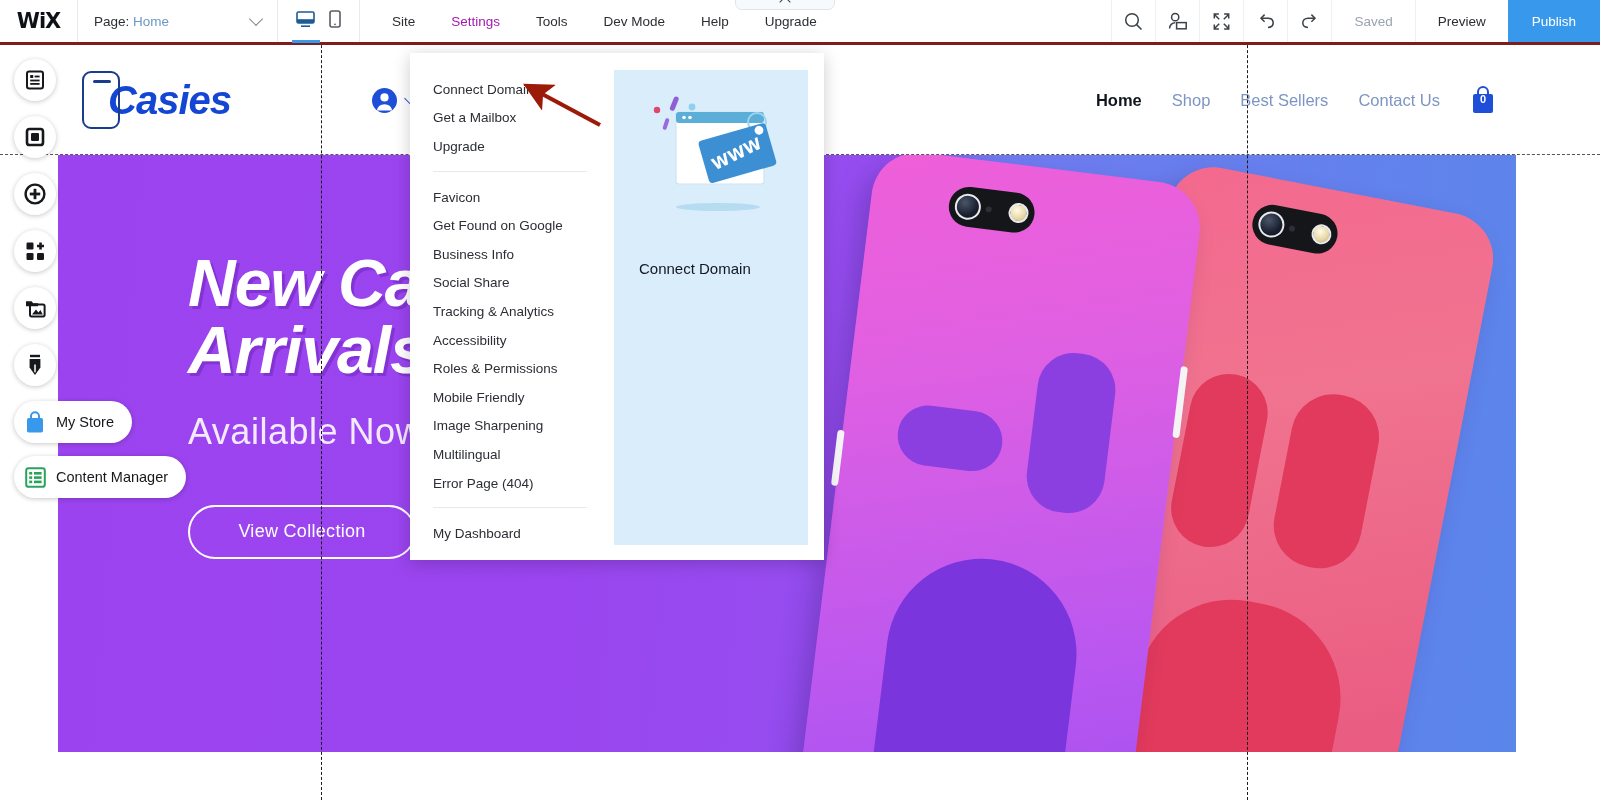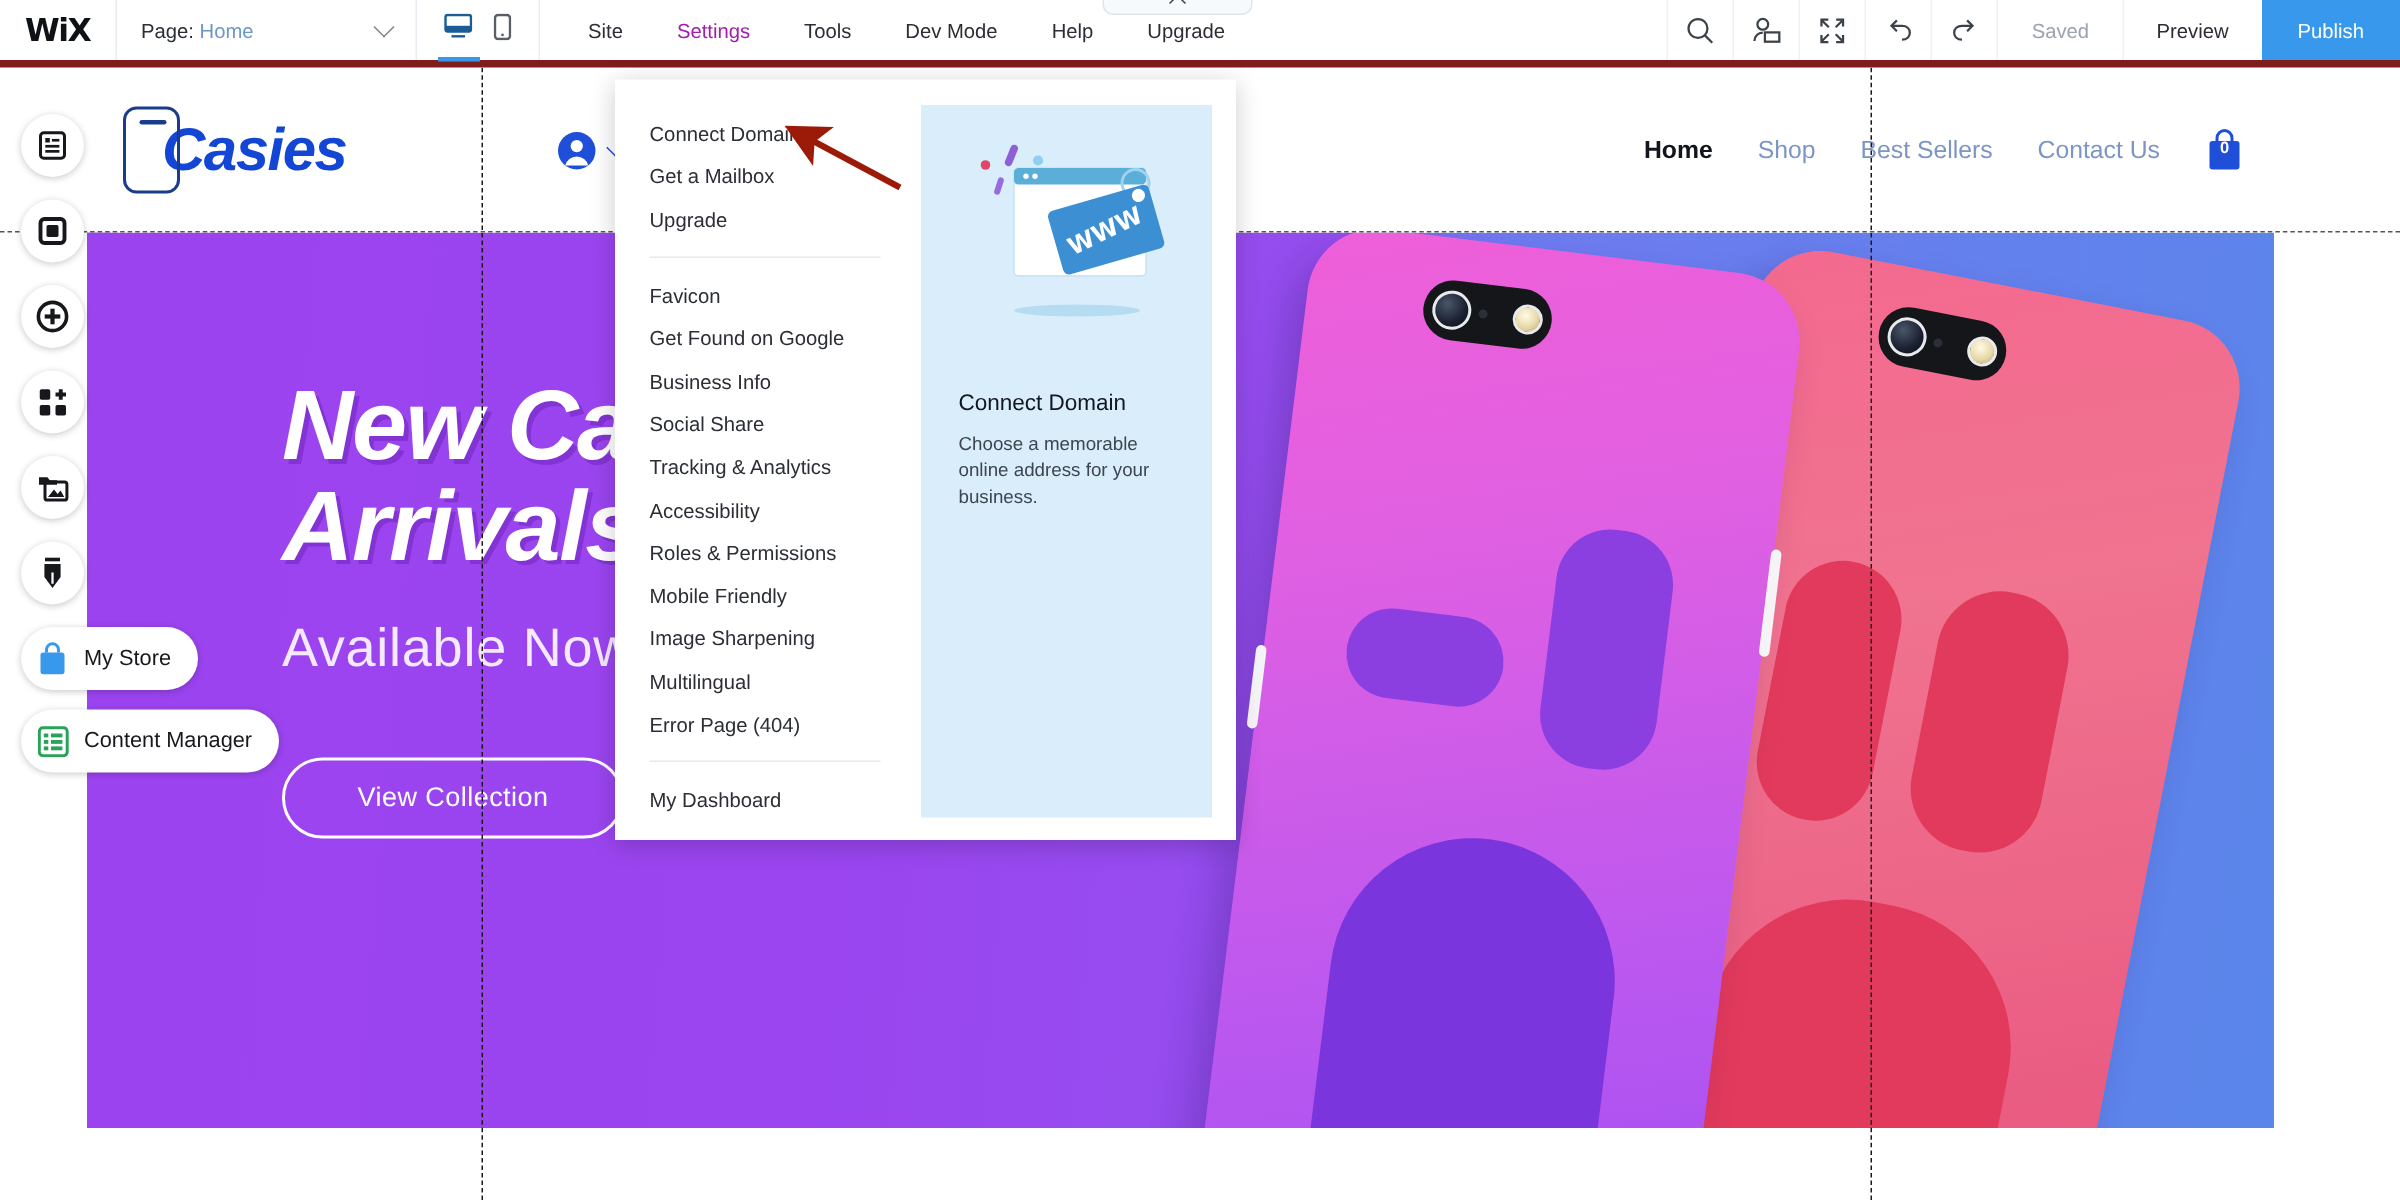--- a/index.html
+++ b/index.html
@@ -7,21 +7,21 @@
     width: 1600px; height: 800px;
     font-family: "Liberation Sans", sans-serif;
     background: #ffffff;
     overflow: hidden;
   }
   #app { position: relative; width: 1600px; height: 800px; }
 
   
   .topbar {
     position: absolute; top: 0; left: 0; width: 1600px; height: 45px;
-    background: #fff; border-bottom: 5px solid #7f1d1d;
+    background: #fff; border-bottom: 3px solid #7f1d1d;
     display: flex; align-items: stretch; z-index: 60;
   }
   .tb-logo {
     width: 78px; display: flex; align-items: center; justify-content: center;
     border-right: 1px solid #e8ecf0;
   }
   .wix-logo { font-size: 21px; font-weight: 700; letter-spacing: -1px; color: #0e1217;
     font-family: "DejaVu Sans", sans-serif; }
   .tb-page {
     width: 200px; display: flex; align-items: center; padding: 0 16px;
@@ -71,21 +71,21 @@
     position: absolute; left: 735px; top: -10px; width: 100px; height: 20px;
     background: #f7fafd; border: 1px solid #dfe5eb; border-radius: 7px;
     display: flex; align-items: flex-end; justify-content: center; z-index: 61;
   }
   .chev-up {
     width: 8px; height: 8px; border-left: 1.7px solid #3b4249;
     border-top: 1.7px solid #3b4249; transform: rotate(45deg); margin-bottom: 3px;
   }
 
   
-  .sidebar { position: absolute; left: 14px; top: 76px; width: 42px; z-index: 55; }
+  .sidebar { position: absolute; left: 14px; top: 59px; width: 42px; z-index: 55; }
   .sb-btn {
     width: 42px; height: 42px; border-radius: 50%; background: #fff;
     box-shadow: 0 1px 5px rgba(0,0,0,.22); display: flex; align-items: center;
     justify-content: center; margin-bottom: 15px; cursor: pointer;
   }
   .sb-pill {
     height: 42px; border-radius: 21px; background: #fff;
     box-shadow: 0 1px 5px rgba(0,0,0,.22); display: inline-flex; align-items: center;
     padding: 0 18px 0 0; margin-bottom: 13px; cursor: pointer; white-space: nowrap;
   }
@@ -484,21 +484,20 @@
           <g transform="rotate(-16 120 82)">
             <rect x="88" y="62" width="70" height="44" rx="4" fill="#3d8fd4"></rect>
             <circle cx="150" cy="68" r="4.4" fill="#ffffff"></circle>
             <text x="123" y="90" font-family="DejaVu Sans, sans-serif" font-size="16" font-weight="700" fill="#ffffff" text-anchor="middle" transform="rotate(-10 123 90)">WWW</text>
           </g>
 
           <ellipse cx="104" cy="137" rx="42" ry="4" fill="#b6dcf2"></ellipse>
         </svg>
       </div>
       <div class="promo-title">Connect Domain</div>
-      <div class="promo-desc">Choose a memorable online address for your business.</div>
     </div>
   </div>
 
   <div class="annot">
     <svg width="84" height="48" viewBox="0 0 84 48">
       <defs>
         <marker id="ah" markerWidth="7" markerHeight="7" refX="5.4" refY="3.5" orient="auto">
           <polygon points="0,0 7,3.5 0,7 1.6,3.5" fill="#9c1a08"></polygon>
         </marker>
       </defs>

